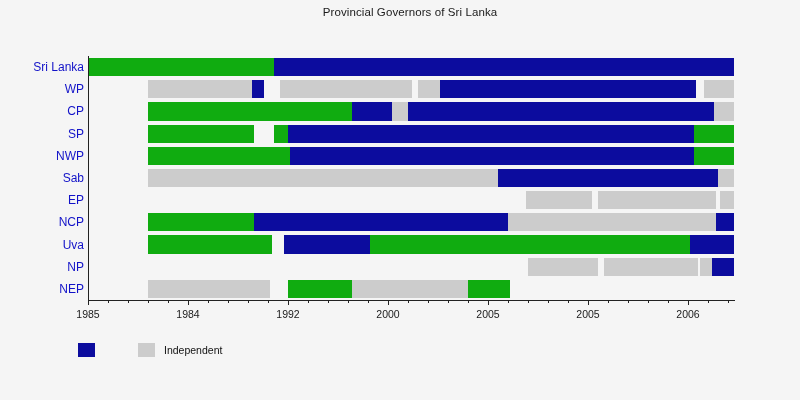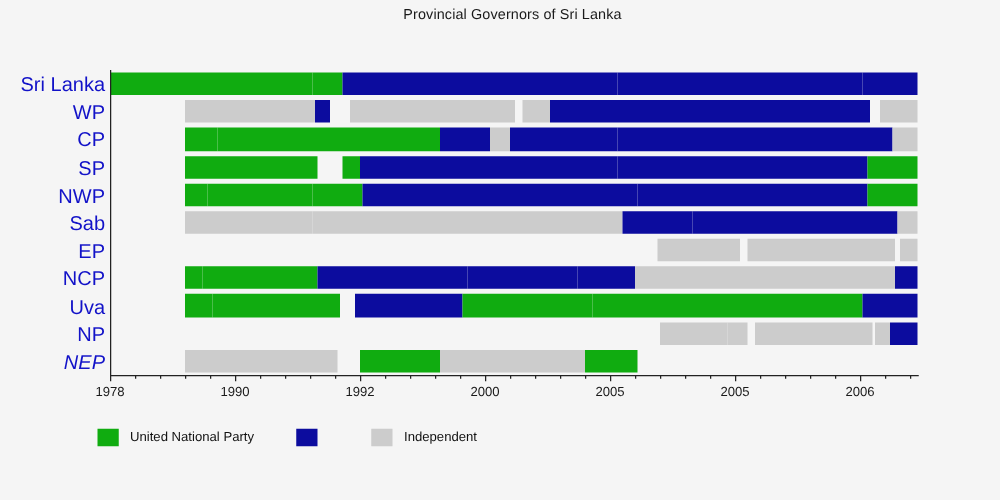--- a/index.html
+++ b/index.html
@@ -40,21 +40,21 @@
     position:absolute;left:78px;top:56px;
     width:1px;height:244px;background:#222;
   }
   #x-axis-line{
     position:absolute;left:78px;top:300px;
     width:647px;height:1px;background:#222;
   }
   .ytick-label{
     position:absolute;
     right:726px;
-    font-size:16px;
+    font-size:12px;
     color:#1212c8;
     white-space:nowrap;
   }
   .xtick{
     position:absolute;top:300px;width:1px;height:5px;background:#222;
   }
   .xtick-minor{
     position:absolute;top:300px;width:1px;height:3px;background:#222;
   }
   .xtick-label{
@@ -195,21 +195,21 @@
       <div class="ytick-label" style="top: 60.0909px;">Sri Lanka</div>
       <div class="ytick-label" style="top: 82.2727px;">WP</div>
       <div class="ytick-label" style="top: 104.455px;">CP</div>
       <div class="ytick-label" style="top: 126.636px;">SP</div>
       <div class="ytick-label" style="top: 148.818px;">NWP</div>
       <div class="ytick-label" style="top: 171px;">Sab</div>
       <div class="ytick-label" style="top: 193.182px;">EP</div>
       <div class="ytick-label" style="top: 215.364px;">NCP</div>
       <div class="ytick-label" style="top: 237.545px;">Uva</div>
       <div class="ytick-label" style="top: 259.727px;">NP</div>
-      <div class="ytick-label" style="top: 281.909px; font-style: italic;">NEP</div>
+      <div class="ytick-label" style="top: 281.909px;">NEP</div>
     </div>
   <div id="x-labels">
       <div class="xtick" style="left: 78px;"></div>
       <div class="xtick-minor" style="left: 98px;"></div>
       <div class="xtick-minor" style="left: 118px;"></div>
       <div class="xtick-minor" style="left: 138px;"></div>
       <div class="xtick-minor" style="left: 158px;"></div>
       <div class="xtick" style="left: 178px;"></div>
       <div class="xtick-minor" style="left: 198px;"></div>
       <div class="xtick-minor" style="left: 218px;"></div>
@@ -231,35 +231,31 @@
       <div class="xtick-minor" style="left: 538px;"></div>
       <div class="xtick-minor" style="left: 558px;"></div>
       <div class="xtick" style="left: 578px;"></div>
       <div class="xtick-minor" style="left: 598px;"></div>
       <div class="xtick-minor" style="left: 618px;"></div>
       <div class="xtick-minor" style="left: 638px;"></div>
       <div class="xtick-minor" style="left: 658px;"></div>
       <div class="xtick" style="left: 678px;"></div>
       <div class="xtick-minor" style="left: 698px;"></div>
       <div class="xtick-minor" style="left: 718px;"></div>
-      <div class="xtick-label" style="left: 78px;">1978</div>
-      <div class="xtick-label" style="left: 178px;">1990</div>
+      <div class="xtick-label" style="left: 78px;">1985</div>
+      <div class="xtick-label" style="left: 178px;">1984</div>
       <div class="xtick-label" style="left: 278px;">1992</div>
       <div class="xtick-label" style="left: 378px;">2000</div>
       <div class="xtick-label" style="left: 478px;">2005</div>
       <div class="xtick-label" style="left: 578px;">2005</div>
       <div class="xtick-label" style="left: 678px;">2006</div>
     </div>
 
   <div id="legend">
       <div class="legend-item">
-        <span class="legend-swatch" style="background: rgb(16, 172, 16);"></span>
-        <span class="legend-label">United National Party</span>
-      </div>
-      <div class="legend-item">
         <span class="legend-swatch" style="background: rgb(12, 12, 158);"></span>
       </div>
       <div class="legend-item">
         <span class="legend-swatch" style="background: rgb(204, 204, 204);"></span>
         <span class="legend-label">Independent</span>
       </div>
     </div>
 
 </div>
 

